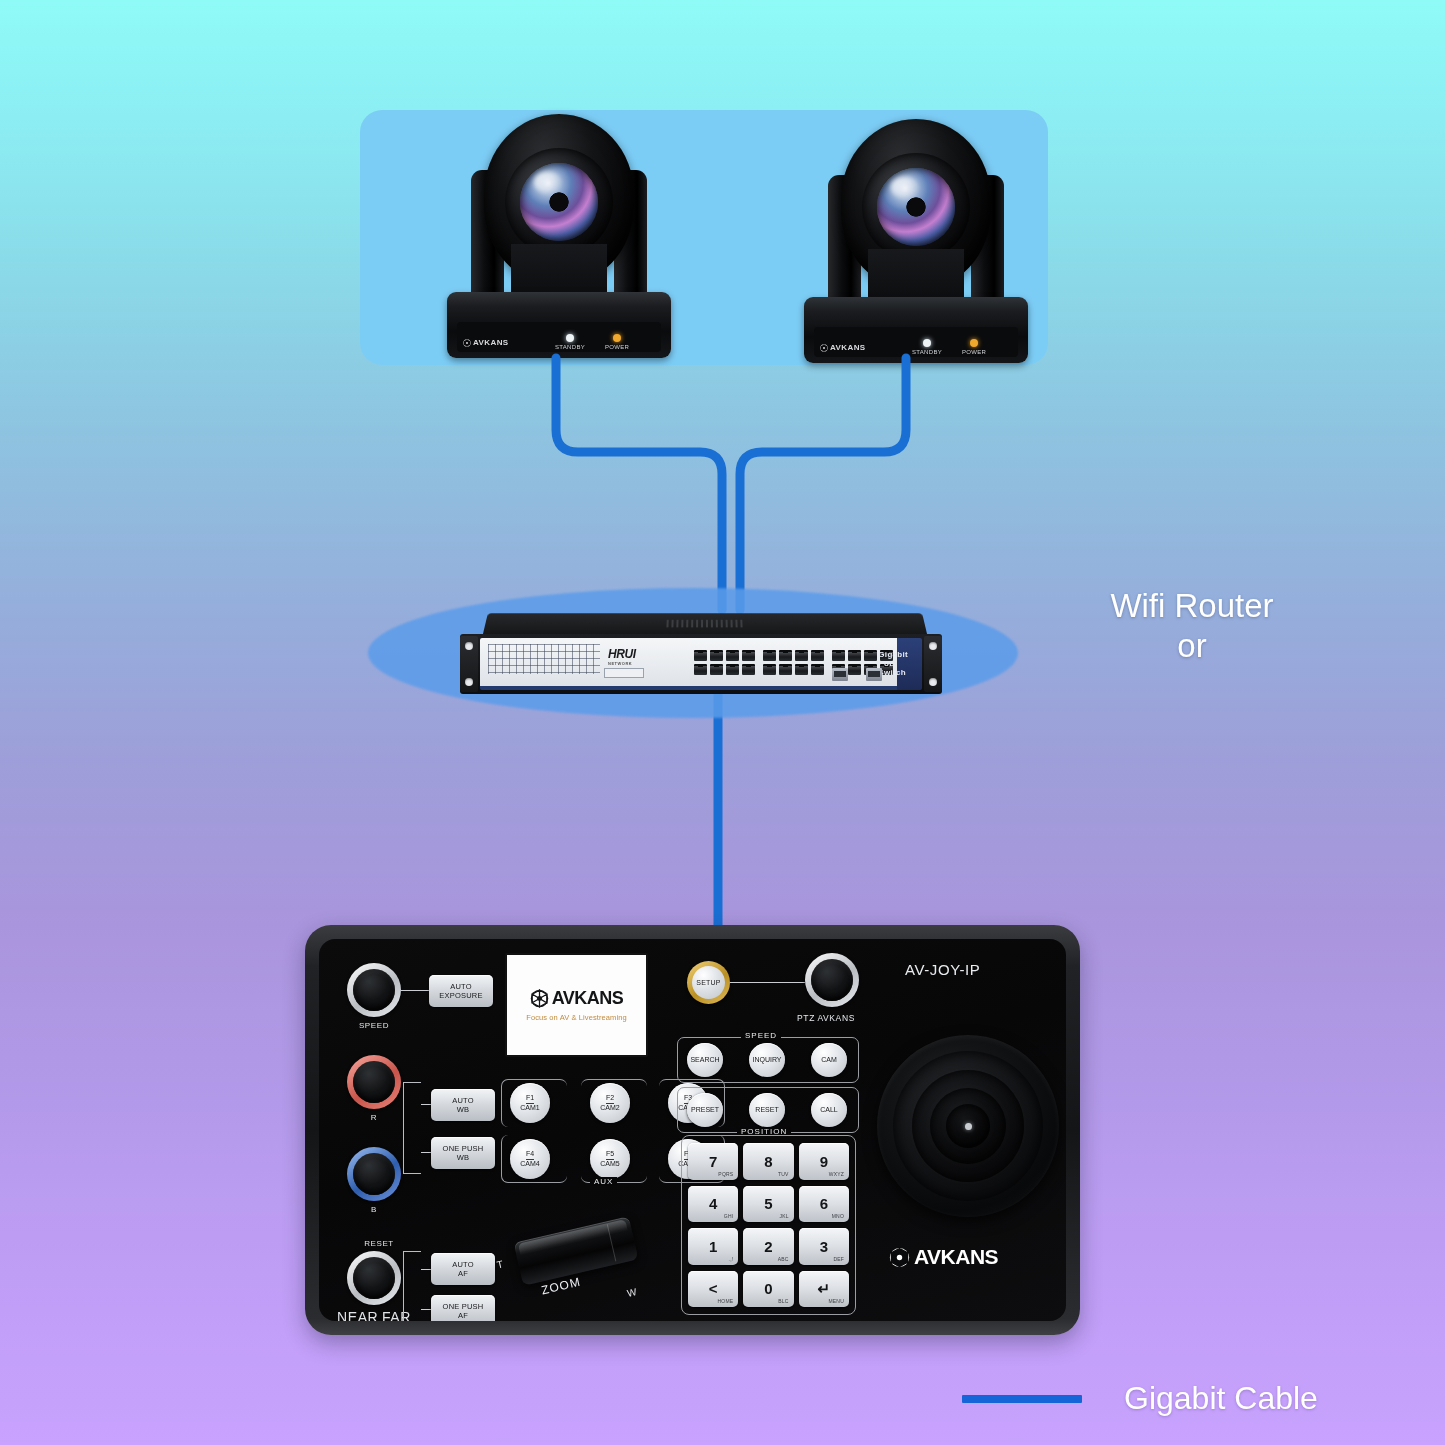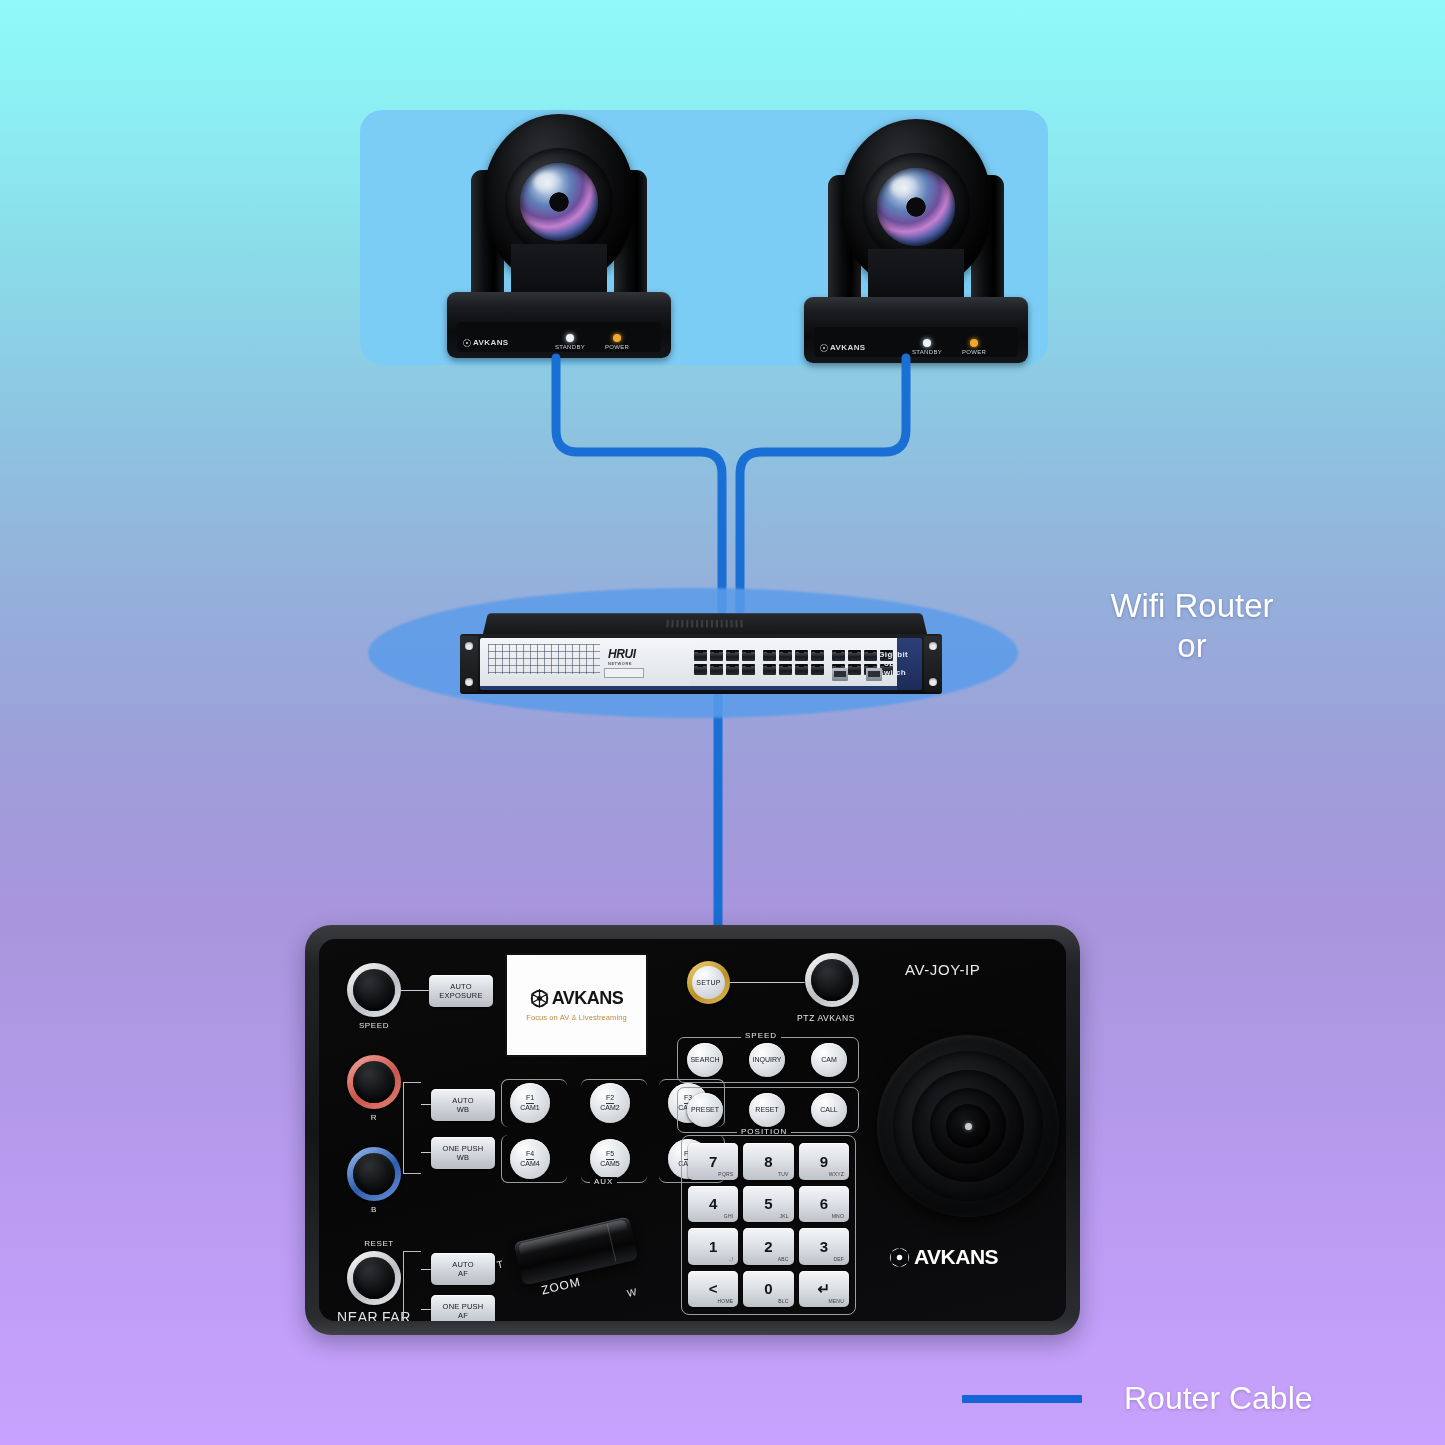--- a/index.html
+++ b/index.html
@@ -778,16 +778,16 @@
           <circle cx="12" cy="12" r="3.1" fill="#ffffff"></circle>
         </svg>
         <span>AVKANS</span>
       </div>
 
     </div>
   </div>
 
   <div class="legend">
     <div class="legend-swatch" style="background: rgb(21, 101, 216);"></div>
-    <div class="legend-text">Router Cable</div>
+    <div class="legend-text">Gigabit Cable</div>
   </div>
 
 </div>
 
 </body></html>

